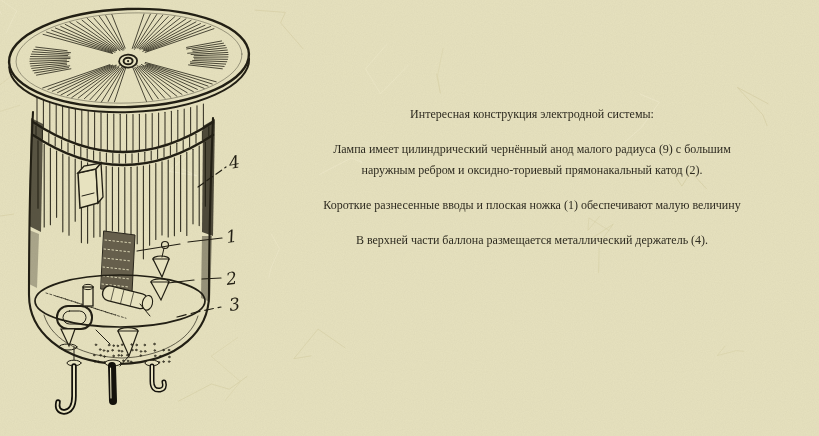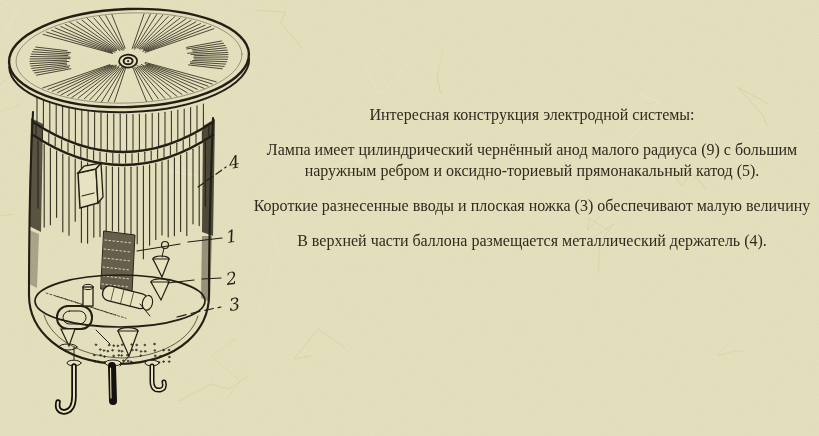--- a/index.html
+++ b/index.html
@@ -5,21 +5,21 @@
   html,body{margin:0;padding:0;}
   .page{
     position:relative;width:819px;height:436px;overflow:hidden;
     background:#e7e2bf;
     font-family:"Liberation Serif",serif;
   }
   .texture{position:absolute;left:0;top:0;width:819px;height:436px;}
   .figure{position:absolute;left:0;top:0;width:260px;height:436px;}
   .textcol{
     position:absolute;left:251px;top:104px;width:562px;
-    text-align:center;color:#2e2b20;font-size:16px;line-height:21px;
+    text-align:center;color:#2e2b20;font-size:12px;line-height:21px;
   }
   .textcol p{margin:0 0 14px 0;}
   .callout{
     font-family:"DejaVu Serif",serif;font-style:italic;
     font-size:17px;fill:#221f14;
   }
 </style>
 </head>
 <body>
 
@@ -392,20 +392,20 @@
     <text class="callout" x="230" y="169" transform="rotate(-10 230 169)">4</text>
     <text class="callout" x="227" y="243" transform="rotate(-8 227 243)">1</text>
     <text class="callout" x="227" y="285" transform="rotate(-8 227 285)">2</text>
     <text class="callout" x="230" y="311" transform="rotate(-8 230 311)">3</text>
   </svg>
 
   <div class="textcol">
     <p>Интересная конструкция электродной системы:</p>
     <p>
       <span>Лампа имеет цилиндрический чернённый анод малого радиуса (9) с большим</span><br>
-      <span>наружным ребром и оксидно-ториевый прямонакальный катод (5).</span>
+      <span>наружным ребром и оксидно-ториевый прямонакальный катод (2).</span>
     </p>
     <p>
-      <span>Короткие разнесенные вводы и плоская ножка (3) обеспечивают малую величину</span><br>
+      <span>Короткие разнесенные вводы и плоская ножка (1) обеспечивают малую величину</span><br>
     </p>
     <p>В верхней части баллона размещается металлический держатель (4).</p>
   </div>
 </div>
 
 </body></html>

